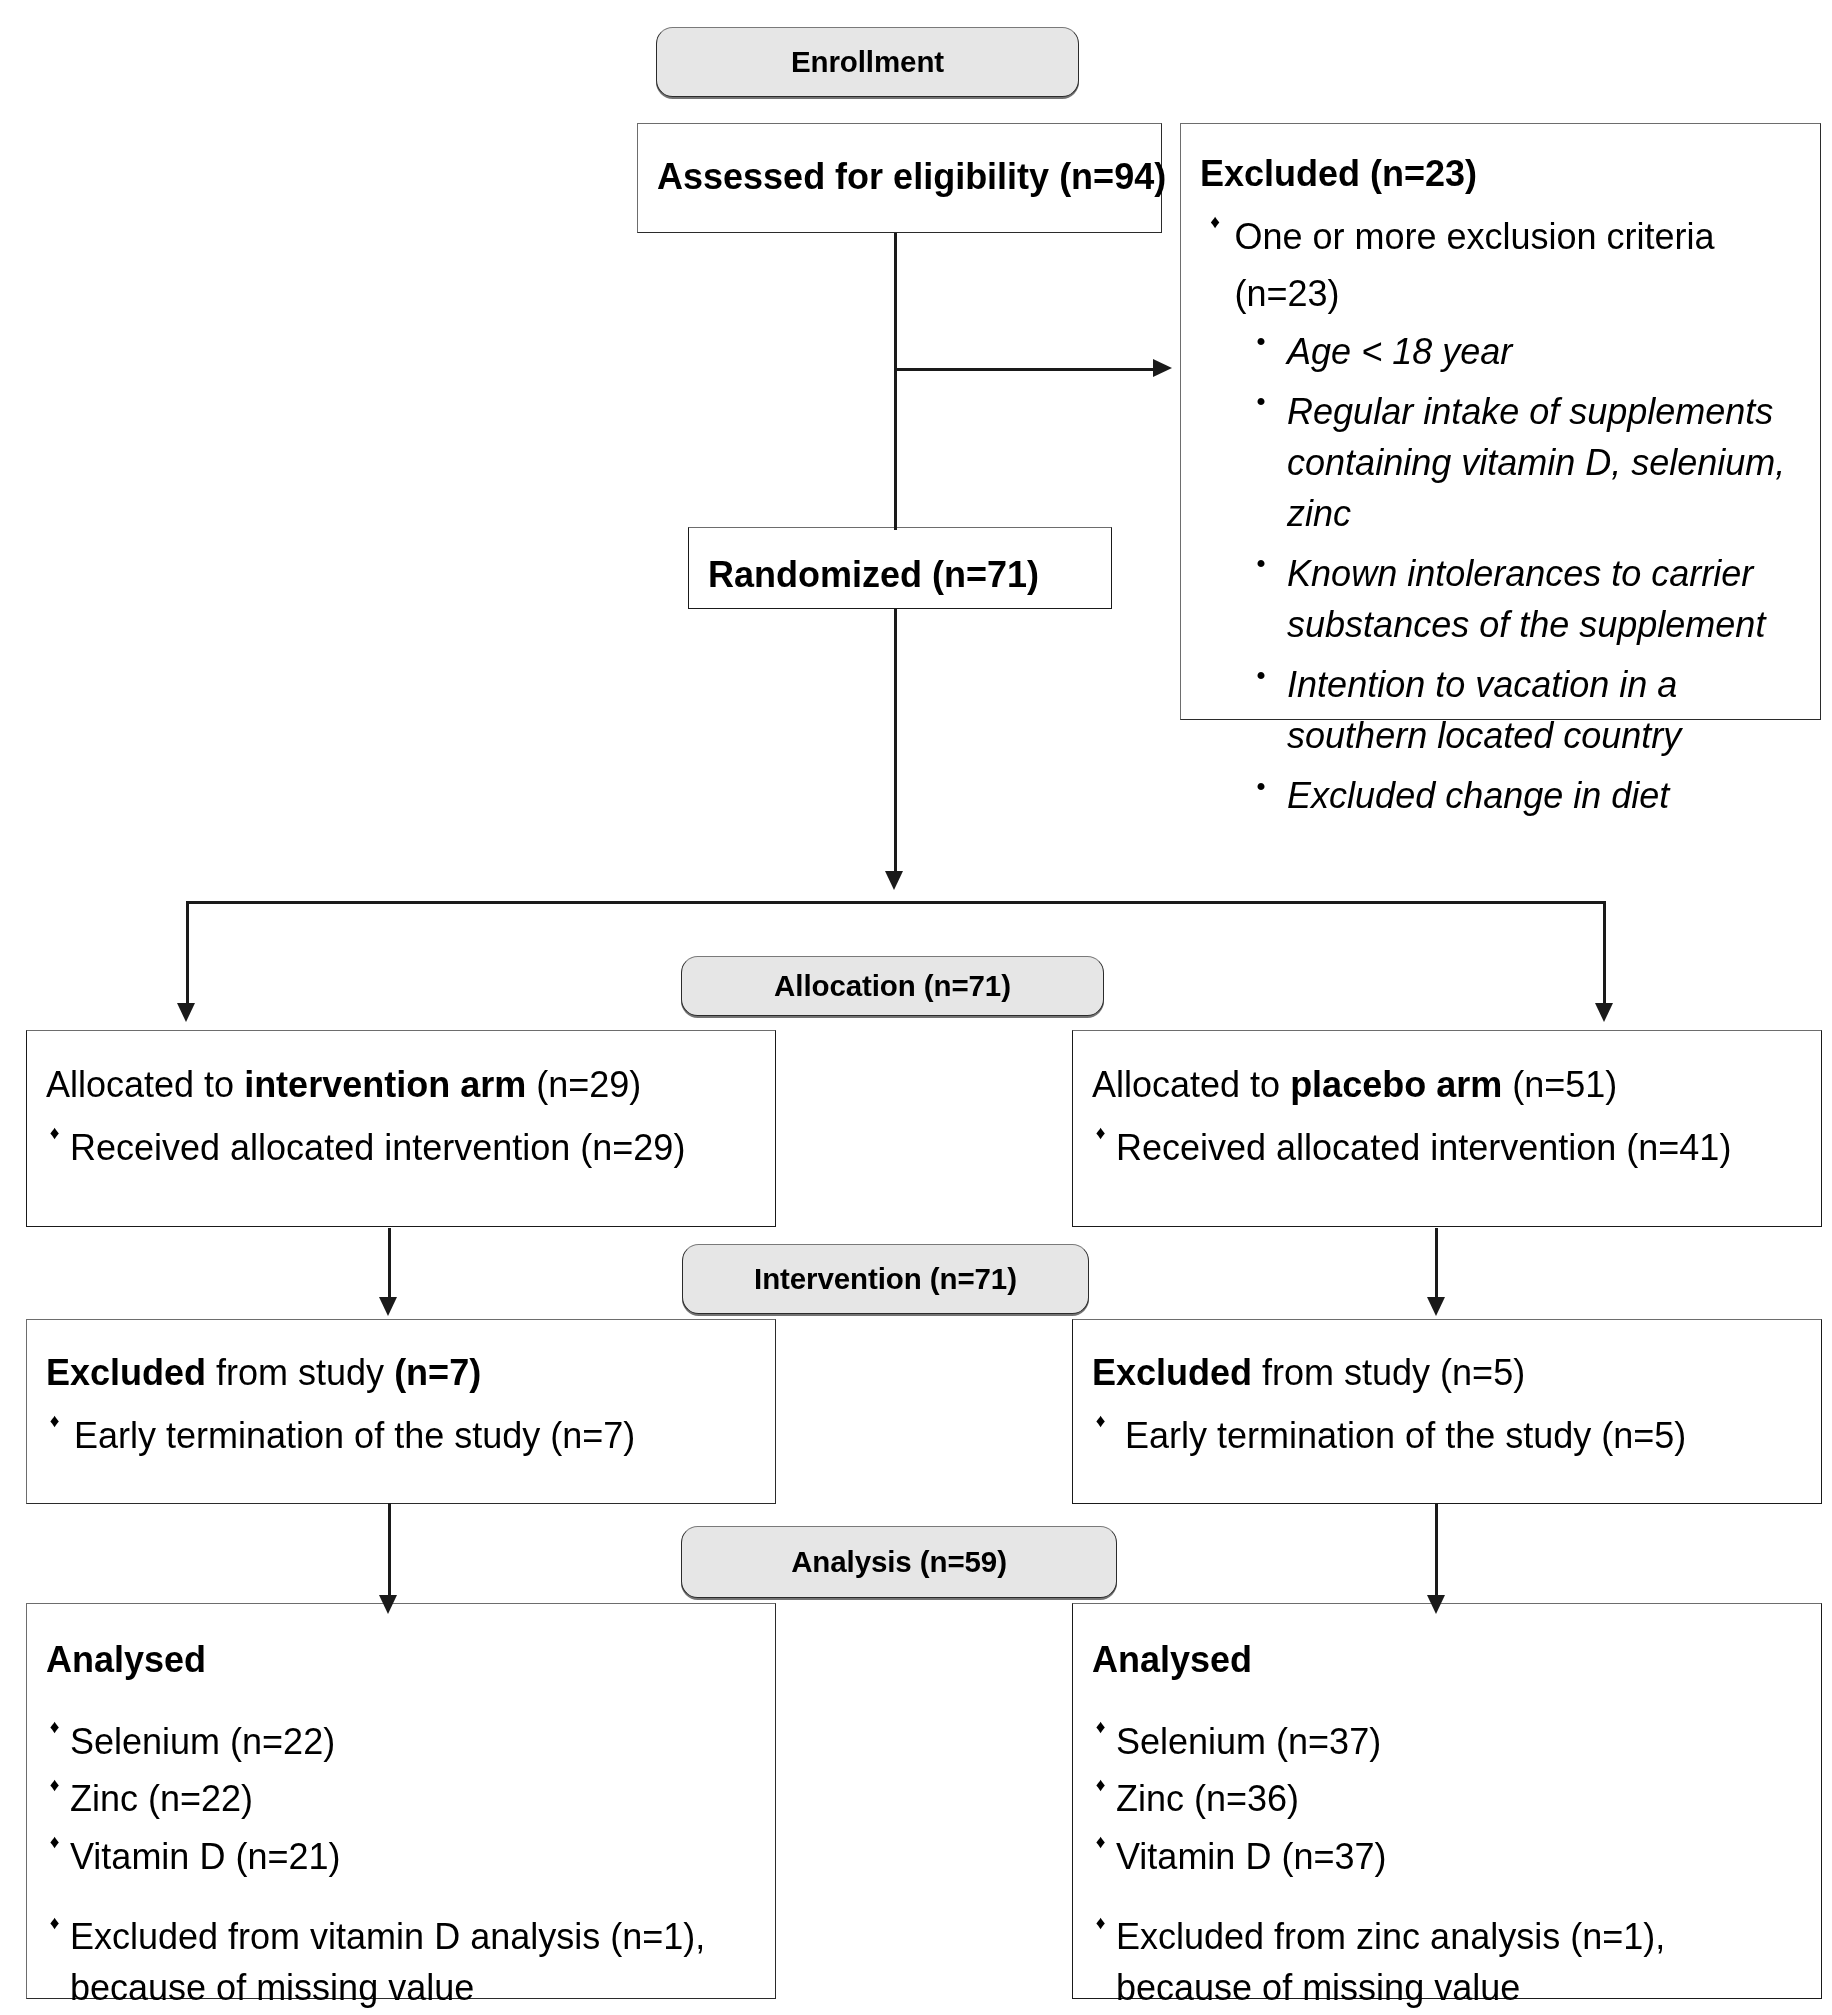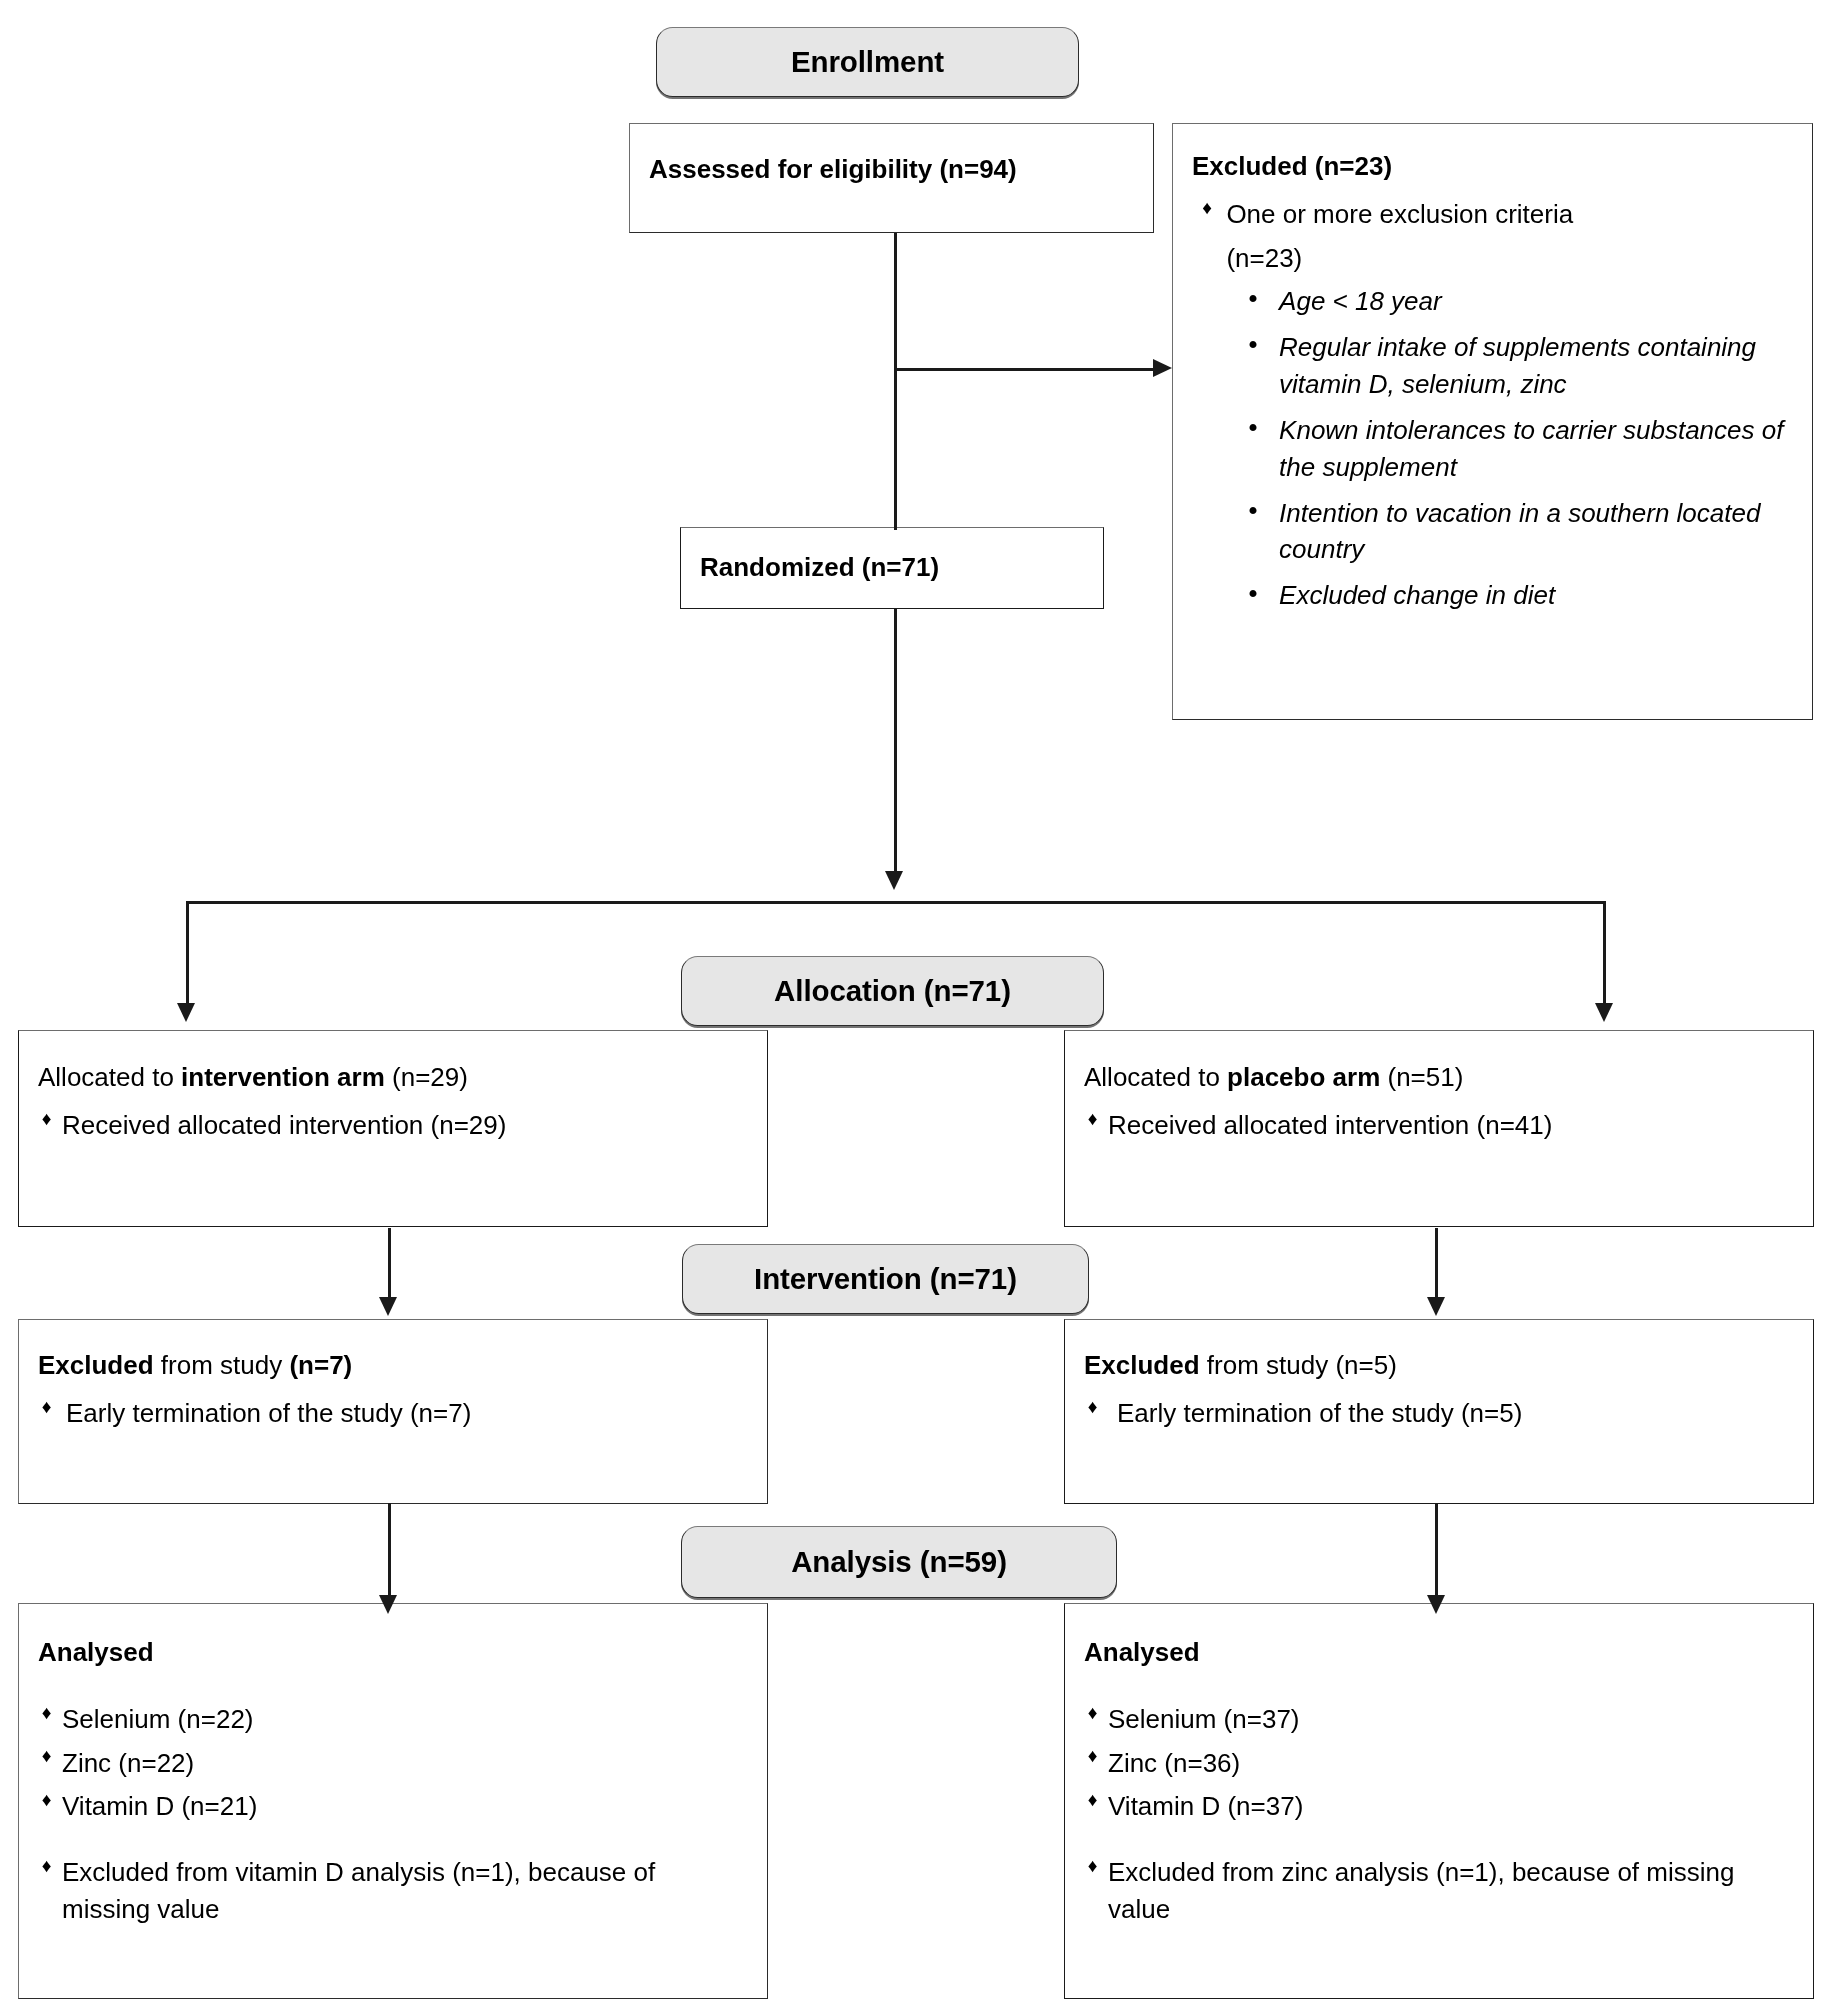--- a/index.html
+++ b/index.html
@@ -20,22 +20,23 @@
   }
 
   
   .box {
     position: absolute;
     box-sizing: border-box;
     background: #ffffff;
     border: 1.9px solid #2b2b2b;
     border-top-color: #6d6d6d;
     border-left-color: #6d6d6d;
-    font-size: 26px;
+    font-size: 36px;
     line-height: 1.42;
+    margin-left: 8px;
   }
   .box.thin {
     border: 1.9px solid #1a1a1a;
     border-top-color: #6d6d6d;
   }
   .stage {
     position: absolute;
     box-sizing: border-box;
     background: #e6e6e6;
     border: 1.9px solid #2b2b2b;
@@ -171,21 +172,21 @@
 
   <div class="vline" style="left:894px; top:609px; height:268px;"></div>
   <div class="arrow-down" style="left:885px; top:871px;"></div>
 
   <div class="hline" style="left:186px; top:901px; width:1420px;"></div>
   <div class="vline" style="left:186px; top:901px; height:106px;"></div>
   <div class="vline" style="left:1603px; top:901px; height:106px;"></div>
   <div class="arrow-down" style="left:177px; top:1003px;"></div>
   <div class="arrow-down" style="left:1595px; top:1003px;"></div>
 
-  <div class="stage" style="left:681px; top:956px; width:423px; height:70px;">
+  <div class="stage" style="left:681px; top:956px; width:423px; height:60px;">
     <span>Allocation (n=71)</span>
   </div>
 
   <div class="box thin" style="left:18px; top:1030px; width:750px; height:197px;">
     <div class="pad" style="padding-top:28px;">
       <div class="title-line">
         <span>Allocated to </span><span class="b">intervention arm</span><span> (n=29)</span>
       </div>
       <ul class="lvl1 tight" style="padding-left:0;">
         <li style="padding-left:24px;">Received allocated intervention (n=29)</li>

